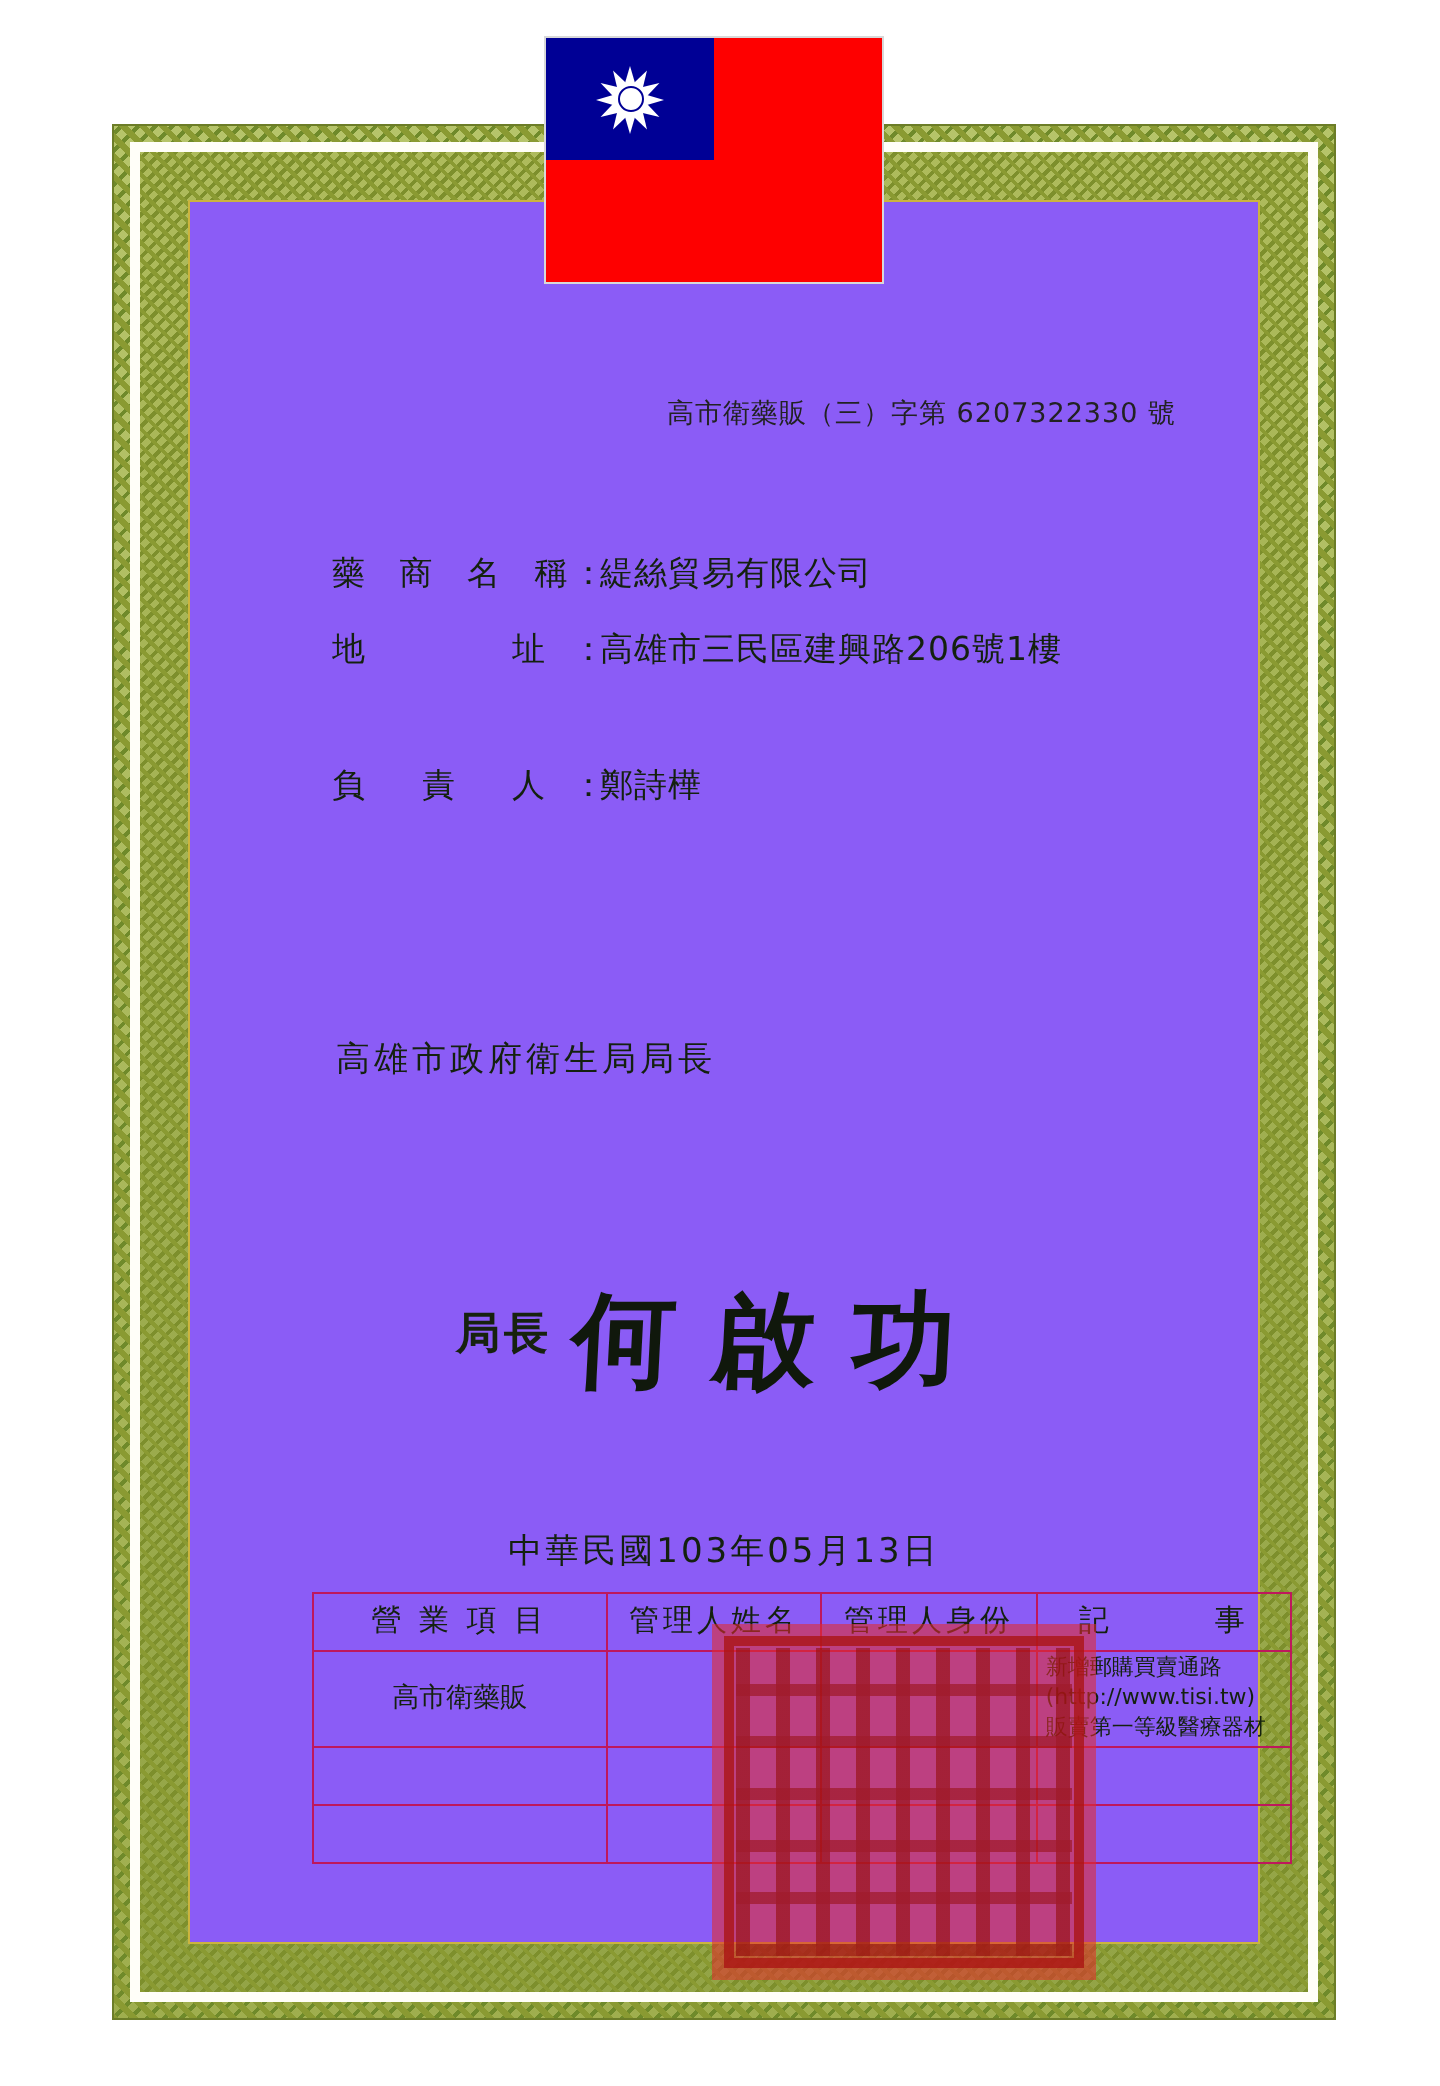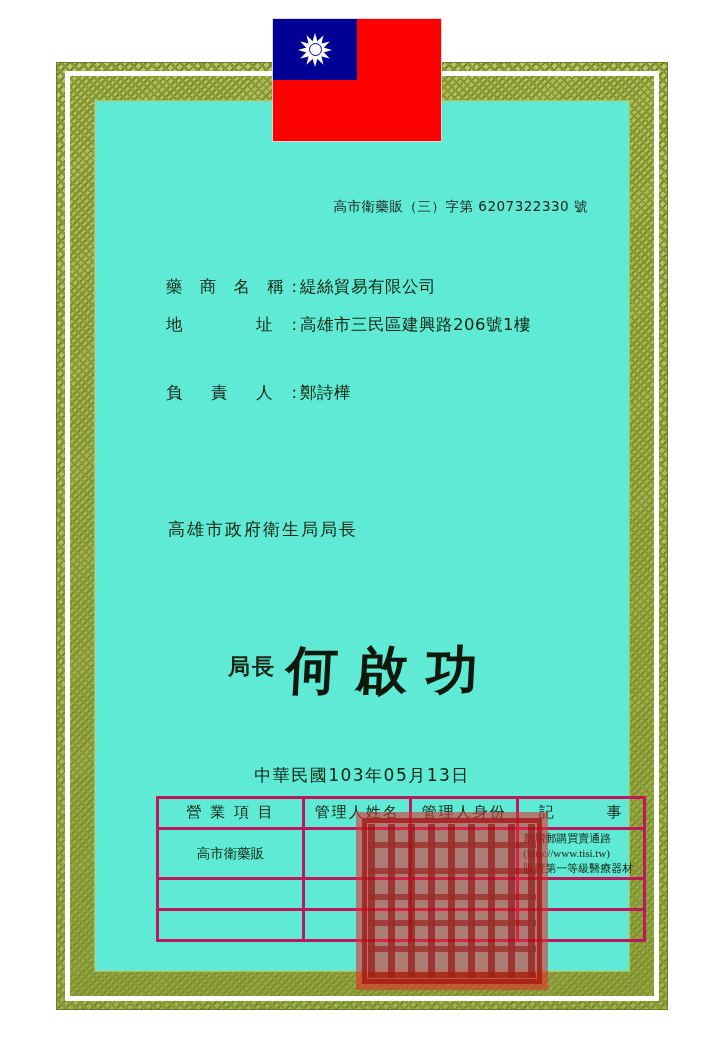--- a/index.html
+++ b/index.html
@@ -49,21 +49,21 @@
       linear-gradient(#aebb5c, #93a446);
   }
 
   
   #inner-field {
     position: absolute;
     left: 38px;
     top: 38px;
     right: 38px;
     bottom: 38px;
-    background: #5eead4;
+    background: #8b5cf6;
     box-shadow: inset 0 0 0 1px #cbb43f;
   }
 
   
   #flag {
     position: absolute;
     left: 272px;
     top: 18px;
     width: 168px;
     height: 122px;
@@ -210,21 +210,21 @@
     left: 62px;
     top: 696px;
     width: 490px;
   }
   table.permit-table {
     border-collapse: collapse;
     width: 100%;
     table-layout: fixed;
   }
   table.permit-table td {
-    border: 3px solid #be185d;
+    border: 1px solid #be185d;
     height: 26px;
     font-size: 13.5px;
     text-align: center;
     vertical-align: middle;
     color: #14210f;
     padding: 0 2px;
     line-height: 1.15;
   }
   table.permit-table td.hdr {
     font-size: 15px;
@@ -315,21 +315,21 @@
           <tr>
             <td class="hdr cjk">營 業 項 目</td>
             <td class="hdr cjk">管理人姓名</td>
             <td class="hdr cjk">管理人身份</td>
             <td class="hdr cjk">記　　　事</td>
           </tr>
           <tr>
             <td class="cjk">高市衛藥販</td>
             <td class="cjk"></td>
             <td class="cjk"></td>
-            <td class="note cjk" style="white-space: pre-line; font-family: Liberation Serif, serif;">新增郵購買賣通路
+            <td class="note cjk" style="white-space: pre-line;">新增郵購買賣通路
 (http://www.tisi.tw)
 販賣第一等級醫療器材</td>
           </tr>
           <tr>
             <td class="cjk"></td>
             <td class="cjk"></td>
             <td class="cjk"></td>
             <td class="note cjk"></td>
           </tr>
           <tr>

